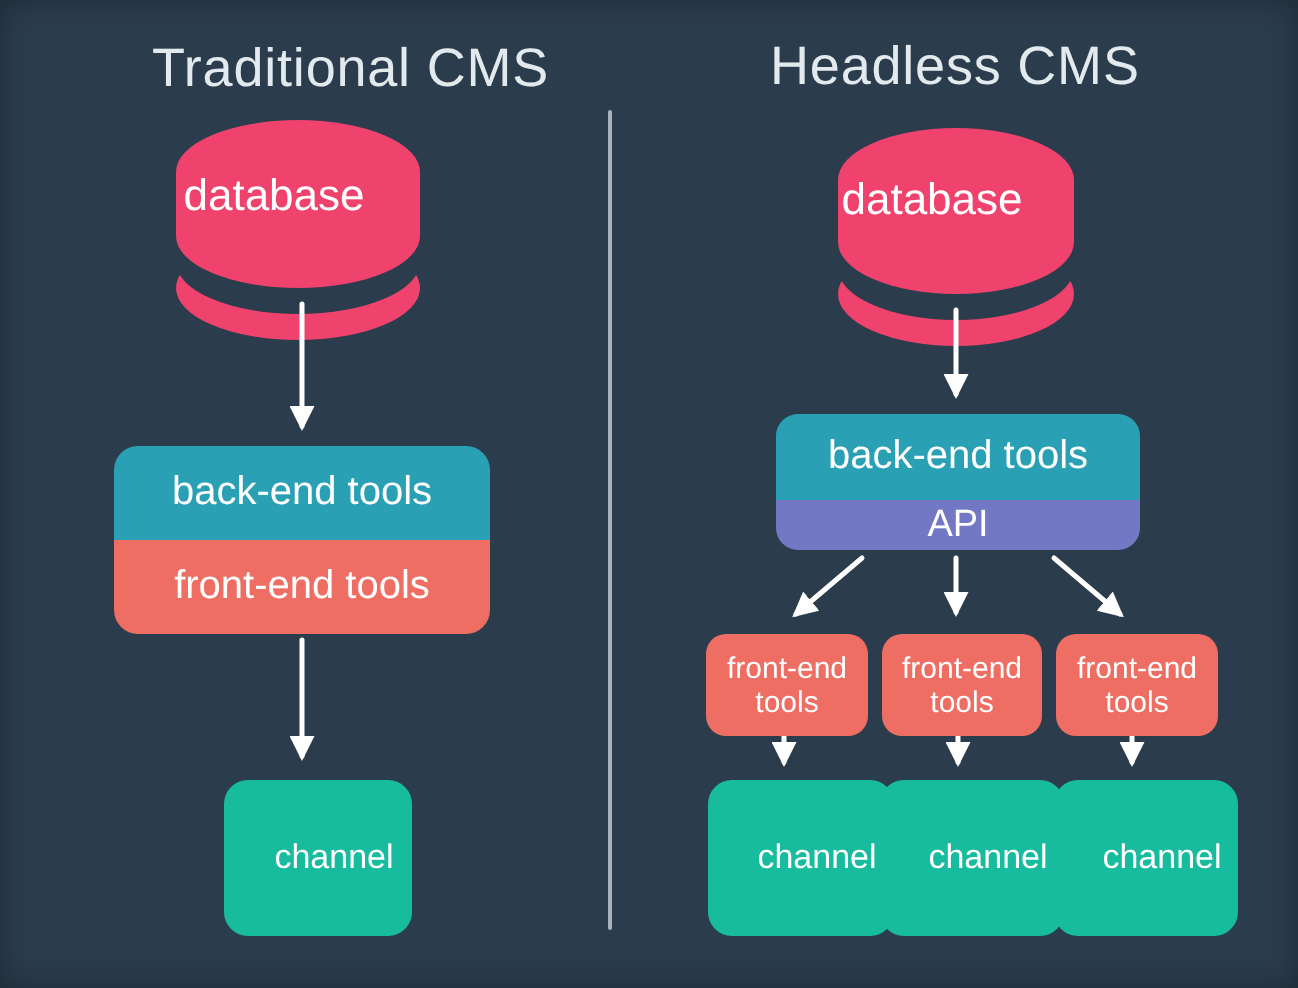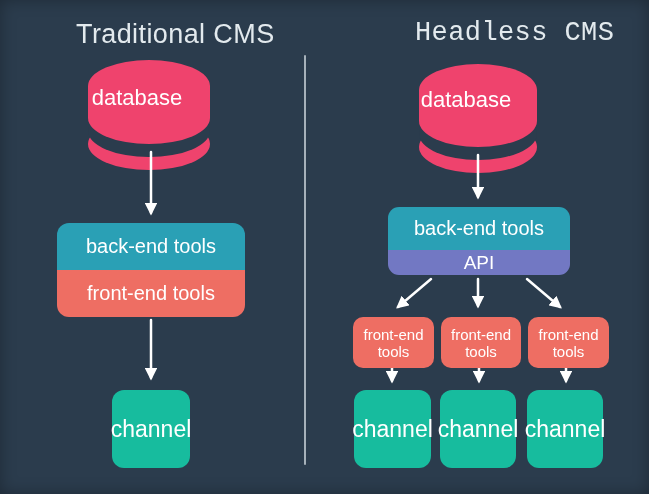--- a/index.html
+++ b/index.html
@@ -29,21 +29,21 @@
   .box{position:absolute;display:flex;align-items:center;justify-content:center;}
   .stack{flex-direction:column;border-radius:12px;overflow:hidden;align-items:stretch;}
   .stack .half{flex:1;display:flex;align-items:center;justify-content:center;font-size:20px;}
   .half-teal{background:var(--teal);}
   .half-salmon{background:var(--salmon);}
   .backend-stack{flex-direction:column;border-radius:11px;overflow:hidden;align-items:stretch;}
   .backend-part{display:flex;align-items:center;justify-content:center;}
   .backend-teal{height:43px;background:var(--teal);font-size:20px;}
   .backend-purple{height:25px;background:var(--purple);font-size:19px;}
   .frontend{background:var(--salmon);border-radius:10px;font-size:15px;line-height:17px;padding:2px;}
-  .channel{background:var(--green);border-radius:12px;font-size:23px;}
+  .channel{background:var(--green);border-radius:12px;font-size:17px;padding-left:16px;}
 </style>
 </head>
 <body>
 
 <div class="canvas">
 
   <svg class="layer" viewBox="0 0 649 494">
     <defs>
       <marker id="arrow" viewBox="0 0 10 10" refX="8" refY="5" markerWidth="5" markerHeight="5" orient="auto-start-reverse">
         <path d="M0,0 L10,5 L0,10 z" fill="#ffffff"></path>
@@ -80,21 +80,21 @@
 
   <div class="lbl db-label" style="left:88px;top:86px;">database</div>
 
   <div class="box stack" style="left:57px;top:223px;width:188px;height:94px;">
     <div class="half half-teal lbl">back-end tools</div>
     <div class="half half-salmon lbl">front-end tools</div>
   </div>
 
   <div class="box channel lbl" style="left:112px;top:390px;width:78px;height:78px;">channel</div>
 
-  <div class="title" style="left:415px;top:18px;font-family:Liberation Mono, monospace;">Headless CMS</div>
+  <div class="title" style="left:385px;top:18px;">Headless CMS</div>
 
   <div class="lbl db-label" style="left:417px;top:88px;">database</div>
 
   <div class="box backend-stack" style="left:388px;top:207px;width:182px;height:68px;">
     <div class="backend-part backend-teal lbl">back-end tools</div>
     <div class="backend-part backend-purple lbl">API</div>
   </div>
 
   <div class="box frontend lbl" style="left:353px;top:317px;width:77px;height:47px;">front-end tools</div>
   <div class="box frontend lbl" style="left:441px;top:317px;width:76px;height:47px;">front-end tools</div>

